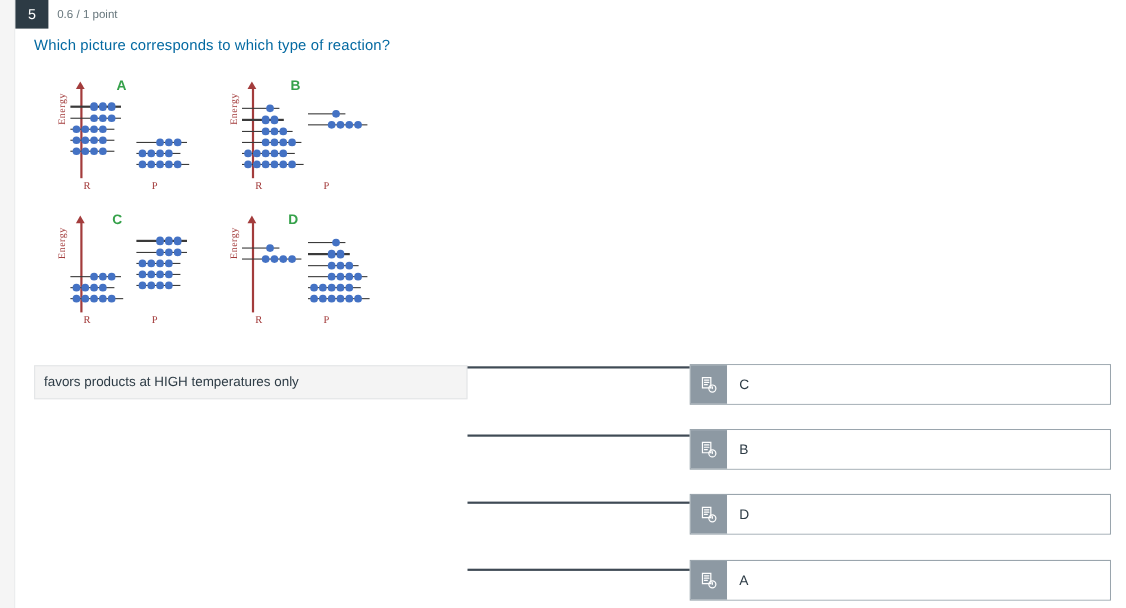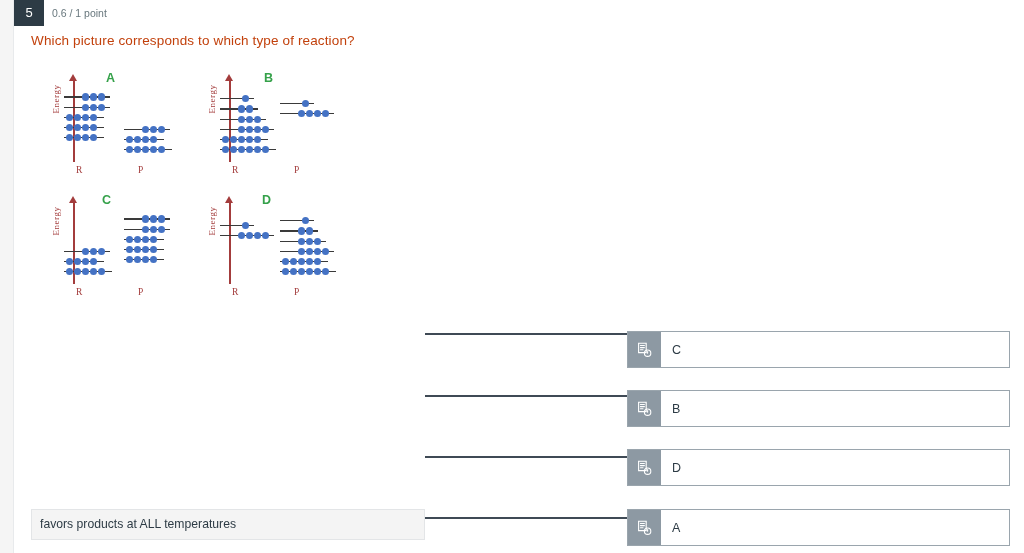--- a/index.html
+++ b/index.html
@@ -55,21 +55,21 @@
     left: 38px; top: 0;
     height: 26px;
     line-height: 26px;
     font-size: 10.5px;
     color: #68777d;
   }
   .q-text {
     position: absolute;
     left: 17px; top: 33px;
     font-size: 13.5px;
-    color: #c2410c;
+    color: #0369a1;
     letter-spacing: 0.01em;
   }
 
   
   .figure {
     position: absolute;
     left: 16px; top: 58px;
     width: 330px; height: 250px;
   }
   .diagram {
@@ -483,20 +483,21 @@
             <div class="dot" style="left: 34px;"></div>
             <div class="dot" style="left: 42px;"></div>
           </div>
           <div class="side-label" style="left: 32px; top: 101px;">R</div>
           <div class="side-label" style="left: 94px; top: 101px;">P</div>
         </div>
       </div>
 
     <div class="match-area" id="match-area">
         <div class="match-row" style="top: 17px;">
+          <div class="prompt-box">favors products at HIGH temperatures only</div>
           <div class="connector" style="left: 411px; width: 203px; top: 1px;"></div>
           <div class="answer-box" style="left: 613px; top: -1px;">
             <div class="answer-handle">
               <svg class="handle-icon" width="15" height="16" viewBox="0 0 15 16" fill="none" stroke="#ffffff" stroke-width="1.1" stroke-linecap="round">
                 <path d="M1.6 1.2 H9.2 V10.6 H1.6 Z" fill="none"></path>
                 <line x1="3.4" y1="3.5" x2="7.4" y2="3.5"></line>
                 <line x1="3.4" y1="5.6" x2="7.4" y2="5.6"></line>
                 <line x1="3.4" y1="7.7" x2="6.0" y2="7.7"></line>
                 <circle cx="10.6" cy="11.2" r="3.2" fill="none"></circle>
                 <line x1="10.6" y1="9.6" x2="10.6" y2="11.2"></line>
@@ -531,21 +532,20 @@
                 <line x1="3.4" y1="5.6" x2="7.4" y2="5.6"></line>
                 <line x1="3.4" y1="7.7" x2="6.0" y2="7.7"></line>
                 <circle cx="10.6" cy="11.2" r="3.2" fill="none"></circle>
                 <line x1="10.6" y1="9.6" x2="10.6" y2="11.2"></line>
               </svg>
             </div>
             <div class="answer-text">D</div>
           </div>
         </div>
         <div class="match-row" style="top: 194px;">
-          <div class="prompt-box">favors products at ALL temperatures</div>
           <div class="connector" style="left: 411px; width: 203px; top: 8px;"></div>
           <div class="answer-box" style="left: 613px; top: 0px;">
             <div class="answer-handle">
               <svg class="handle-icon" width="15" height="16" viewBox="0 0 15 16" fill="none" stroke="#ffffff" stroke-width="1.1" stroke-linecap="round">
                 <path d="M1.6 1.2 H9.2 V10.6 H1.6 Z" fill="none"></path>
                 <line x1="3.4" y1="3.5" x2="7.4" y2="3.5"></line>
                 <line x1="3.4" y1="5.6" x2="7.4" y2="5.6"></line>
                 <line x1="3.4" y1="7.7" x2="6.0" y2="7.7"></line>
                 <circle cx="10.6" cy="11.2" r="3.2" fill="none"></circle>
                 <line x1="10.6" y1="9.6" x2="10.6" y2="11.2"></line>

